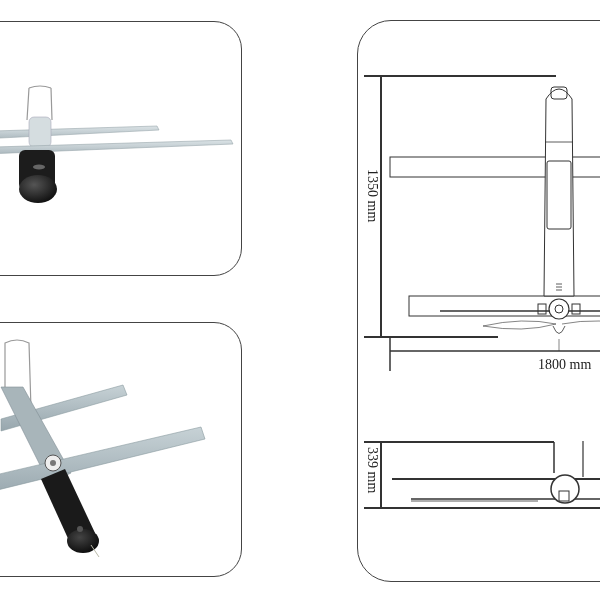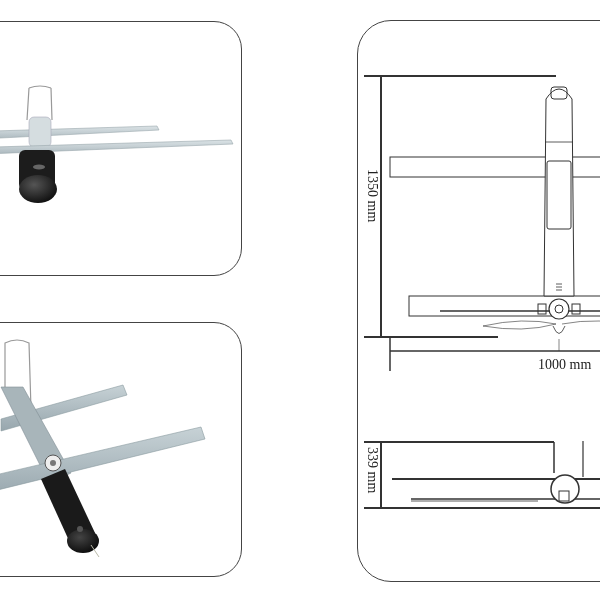--- a/index.html
+++ b/index.html
@@ -113,15 +113,15 @@
       <line x1="196" y1="421" x2="196" y2="452" stroke-width="1.5"></line>
       <line x1="225" y1="420" x2="225" y2="456" stroke-width="1.2"></line>
       <line x1="34" y1="458" x2="280" y2="458" stroke-width="2"></line>
       <line x1="53" y1="478" x2="280" y2="478" stroke-width="1.5"></line>
       <line x1="53" y1="480" x2="180" y2="480" stroke-width="0.8"></line>
       <circle cx="207" cy="468" r="14" fill="#fff" stroke-width="1.5"></circle>
       <rect x="201" y="470" width="10" height="10" stroke-width="1"></rect>
     </g>
   </svg>
   <div class="dim-label dim-vertical" style="left:22px; top:148px;">1350 mm</div>
-  <div class="dim-label" style="left:180px; top:336px;">1000 mm</div>
+  <div class="dim-label" style="left:180px; top:336px;">1800 mm</div>
   <div class="dim-label dim-vertical" style="left:22px; top:426px;">339 mm</div>
 </div>
 
 </body></html>

